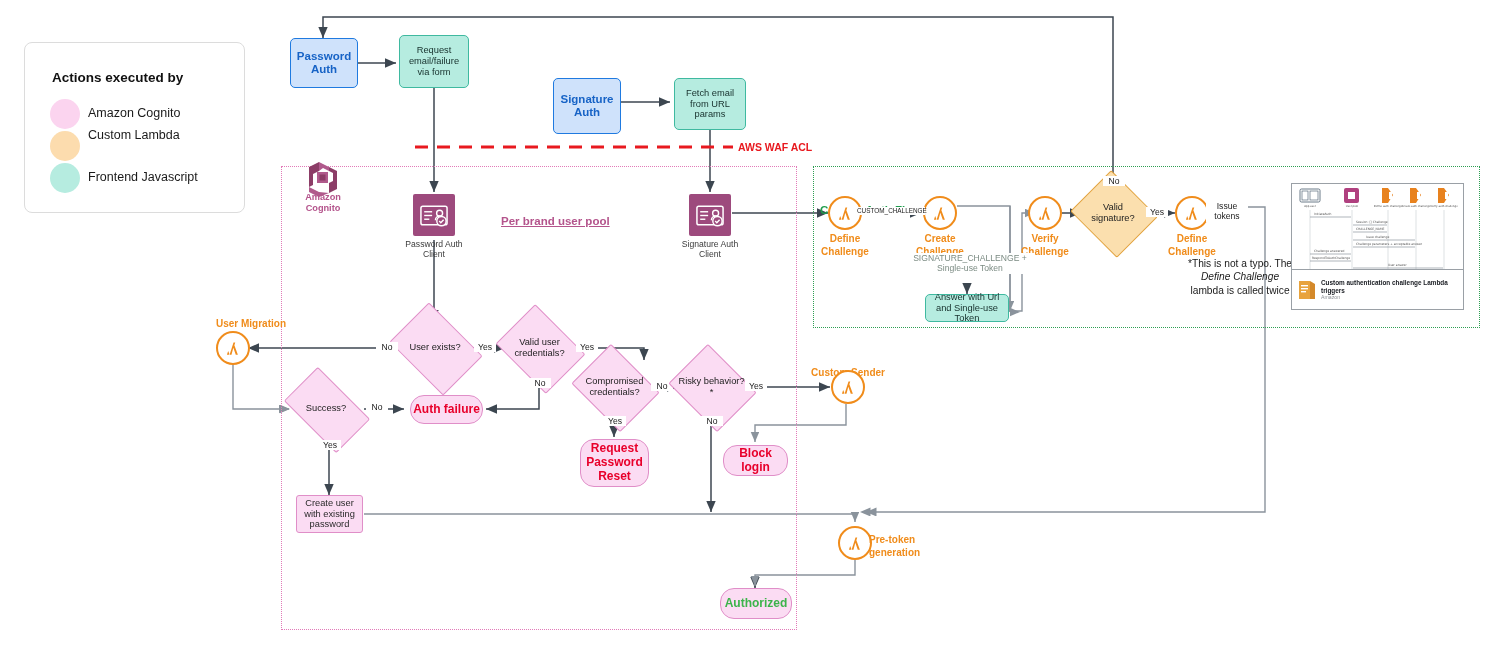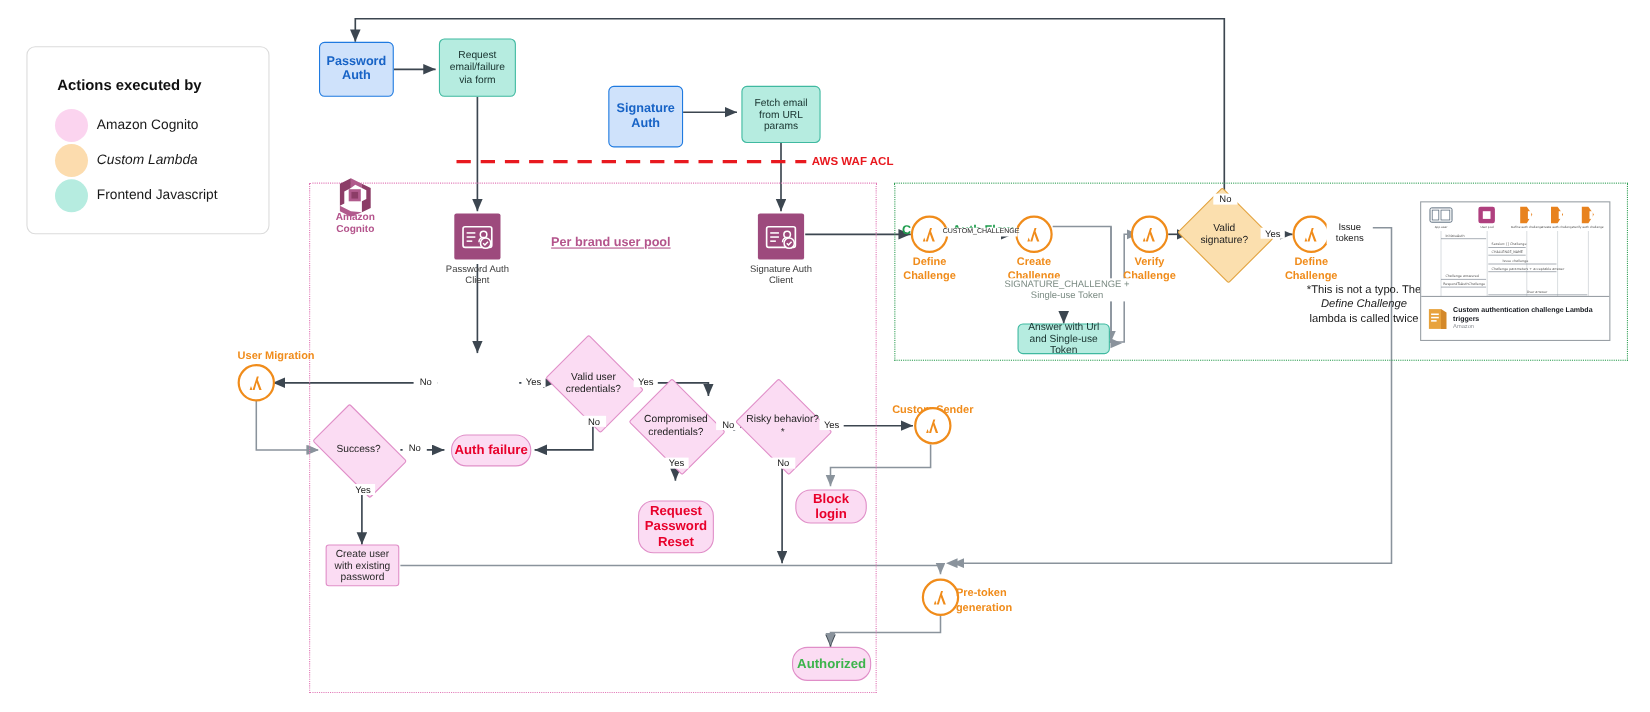--- a/index.html
+++ b/index.html
@@ -162,21 +162,21 @@
   <div class="abs bnd bnd-green" style="left:813px;top:166px;width:667px;height:162px;"></div>
   <div class="abs bnd-title t-green" style="left:820px;top:176px;">Custom Auth Flow</div>
 
   <div class="abs legend"></div>
   <div class="abs legend-title">Actions executed by</div>
 
   <div class="abs" style="left:50px;top:99px;width:30px;height:30px;background:#fbd4ef;border-radius:50%;"></div>
   <div class="abs legend-row-label" style="left:88px;top:106px;">Amazon Cognito</div>
 
   <div class="abs" style="left:50px;top:131px;width:30px;height:30px;background:#fcdcae;border-radius:50%;"></div>
-  <div class="abs legend-row-label" style="left:88px;top:138px;font-style:italic;">Custom Lambda</div>
+  <div class="abs legend-row-label" style="left:88px;top:128px;">Custom Lambda</div>
 
   <div class="abs" style="left:50px;top:163px;width:30px;height:30px;background:#b6ece0;border-radius:50%;"></div>
   <div class="abs legend-row-label" style="left:88px;top:170px;">Frontend Javascript</div>
 
   <div class="abs node rect-blue" style="left:290px;top:38px;width:68px;height:50px;">Password Auth</div>
   <div class="abs node rect-teal" style="left:399px;top:35px;width:70px;height:53px;padding:3px;">Request email/failure via form</div>
   <div class="abs node rect-blue" style="left:553px;top:78px;width:68px;height:56px;">Signature Auth</div>
   <div class="abs node rect-teal" style="left:674px;top:78px;width:72px;height:52px;padding:3px;">Fetch email from URL params</div>
 
   <div class="abs waf-label" style="left:738px;top:141px;">AWS WAF ACL</div>
@@ -335,20 +335,24 @@
     </div>
   </div>
 
   <div class="abs lam-cap" style="left:196px;top:318px;width:110px;">User Migration</div>
   <div class="abs lambda" style="left:216px;top:331px;">
     <svg viewBox="0 0 24 24" width="21" height="21">
         <path d="M7.5,19 L12,5 L14,5 L13,8.2 L17,19 L14.6,19 L11.8,11 L9.7,19 Z M4.5,19 L5.9,14.8 L7.2,18 L6.8,19 Z" fill="#f08c1b"></path>
       </svg>
   </div>
 
+  <div class="abs diamond-wrap" style="left:398px;top:321px;width:74px;height:54px;">
+    <div class="diamond"></div>
+    <div class="diamond-label">User exists?</div>
+  </div>
   <div class="abs elabel" style="left:376px;top:342px;width:22px;">No</div>
   <div class="abs elabel" style="left:474px;top:342px;width:22px;">Yes</div>
 
   <div class="abs diamond-wrap" style="left:505px;top:321px;width:69px;height:54px;">
     <div class="diamond"></div>
     <div class="diamond-label">Valid user credentials?</div>
   </div>
   <div class="abs elabel" style="left:576px;top:342px;width:22px;">Yes</div>
   <div class="abs elabel" style="left:529px;top:378px;width:22px;">No</div>
 
@@ -368,21 +372,21 @@
 
   <div class="abs diamond-wrap" style="left:290px;top:386px;width:72px;height:46px;">
     <div class="diamond"></div>
     <div class="diamond-label">Success?</div>
   </div>
   <div class="abs elabel" style="left:366px;top:402px;width:22px;">No</div>
   <div class="abs elabel" style="left:319px;top:440px;width:22px;">Yes</div>
 
   <div class="abs node pill-pink" style="left:410px;top:395px;width:73px;height:29px;">Auth failure</div>
 
-  <div class="abs node pill-pink" style="left:580px;top:439px;width:69px;height:48px;padding:2px;margin-top:16px;">Request Password Reset</div>
+  <div class="abs node pill-pink" style="left:580px;top:439px;width:69px;height:48px;padding:2px;">Request Password Reset</div>
 
   <div class="abs node pill-pink" style="left:723px;top:445px;width:65px;height:31px;">Block login</div>
 
   <div class="abs node pill-pink pill-green-txt" style="left:720px;top:588px;width:72px;height:31px;">Authorized</div>
 
   <div class="abs node rect-pink" style="left:296px;top:495px;width:67px;height:38px;padding:2px;">Create user with existing password</div>
 
   <div class="abs lam-cap" style="left:793px;top:367px;width:110px;">Custom Sender</div>
   <div class="abs lambda" style="left:831px;top:370px;">
     <svg viewBox="0 0 24 24" width="21" height="21">

